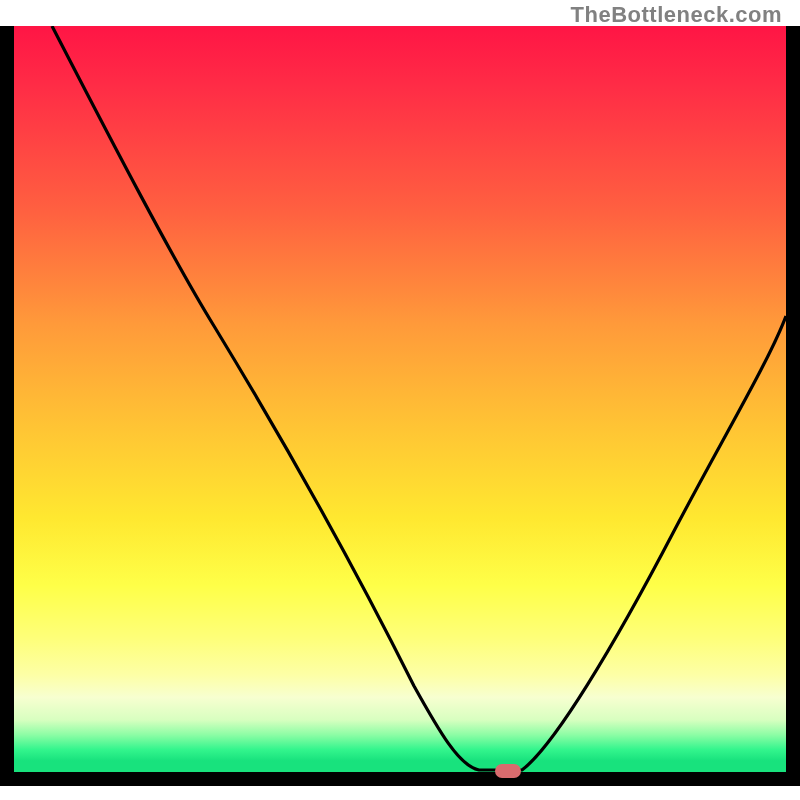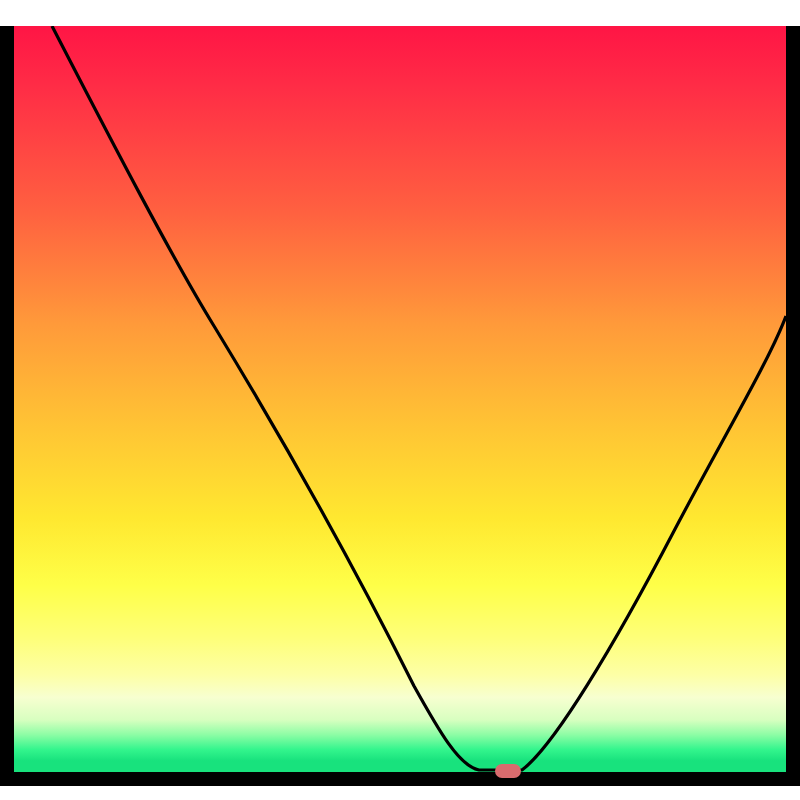--- a/index.html
+++ b/index.html
@@ -77,20 +77,21 @@
     height: 14px;
     border-radius: 7px;
     background: #d96b6e;
   }
 </style>
 </head>
 <body>
 
 <div class="chart-wrap">
 
+  <div class="watermark">TheBottleneck.com</div>
 
   <div class="chart-area">
     <div class="gradient"></div>
 
     <svg class="curve" viewBox="0 0 772 746" preserveAspectRatio="none">
       <path d="M 38 0
            C 100 120, 160 235, 200 300
            C 270 415, 340 540, 400 660
            C 425 705, 445 740, 465 744
            L 508 744

